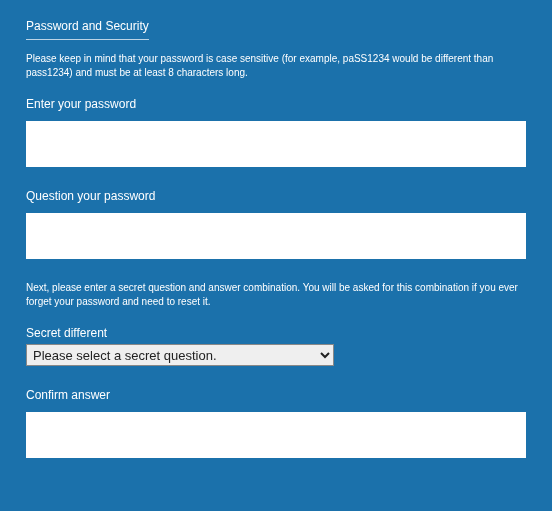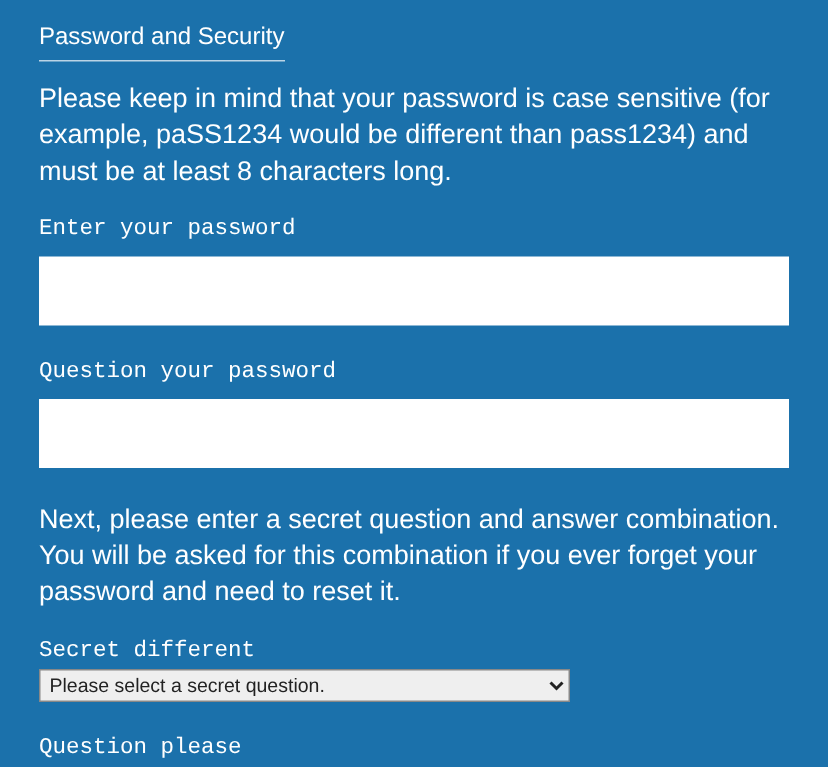--- a/index.html
+++ b/index.html
@@ -5,53 +5,52 @@
     * { box-sizing: border-box; margin: 0; padding: 0; }
     html, body { width: 552px; height: 511px; }
     body {
       background: #1b71ab;
       font-family: "Helvetica Neue", Arial, sans-serif;
       color: #fff;
       padding: 16px 26px 26px 26px;
       font-weight: 300;
     }
     .section-title {
-      font-size: 16px;
+      font-size: 12px;
       font-weight: 400;
       padding-bottom: 6px;
       display: inline-block;
       border-bottom: 1px solid rgba(255,255,255,0.7);
       margin-bottom: 12px;
     }
     .hint {
-      font-size: 18px;
+      font-size: 10px;
       line-height: 1.35;
       font-weight: 300;
       margin-bottom: 18px;
     }
     .field-label {
-      font-size: 15px;
+      font-size: 12px;
       font-weight: 300;
       margin-bottom: 10px;
       display: block;
-      font-family: Liberation Mono, monospace;
     }
     .text-input {
       width: 100%;
       height: 46px;
       background: #fff;
       border: none;
       font-size: 16px;
       padding: 0 12px;
       color: #222;
       margin-bottom: 22px;
       font-family: inherit;
     }
     .select-input {
-      width: 354px;
+      width: 308px;
       height: 22px;
       background: #efefef;
       border: 1px solid #888;
       font-size: 13px;
       color: #222;
       font-family: inherit;
       padding-left: 2px;
       margin-bottom: 22px;
     }
     .field-label.sm-gap { margin-bottom: 4px; }
@@ -71,17 +70,17 @@
 <label class="field-label">Question your password</label>
 <input type="password" class="text-input" value="" style="">
 
 <p class="hint">Next, please enter a secret question and answer combination. You will be asked for this combination if you ever forget your password and need to reset it.</p>
 
 <label class="field-label sm-gap">Secret different</label>
 <select class="select-input">
   <option>Please select a secret question.</option>
 </select>
 
-<label class="field-label">Question please</label>
+<label class="field-label">Confirm answer</label>
 <input type="text" class="text-input" value="" style="">
 
 
 
 
 </body></html>

